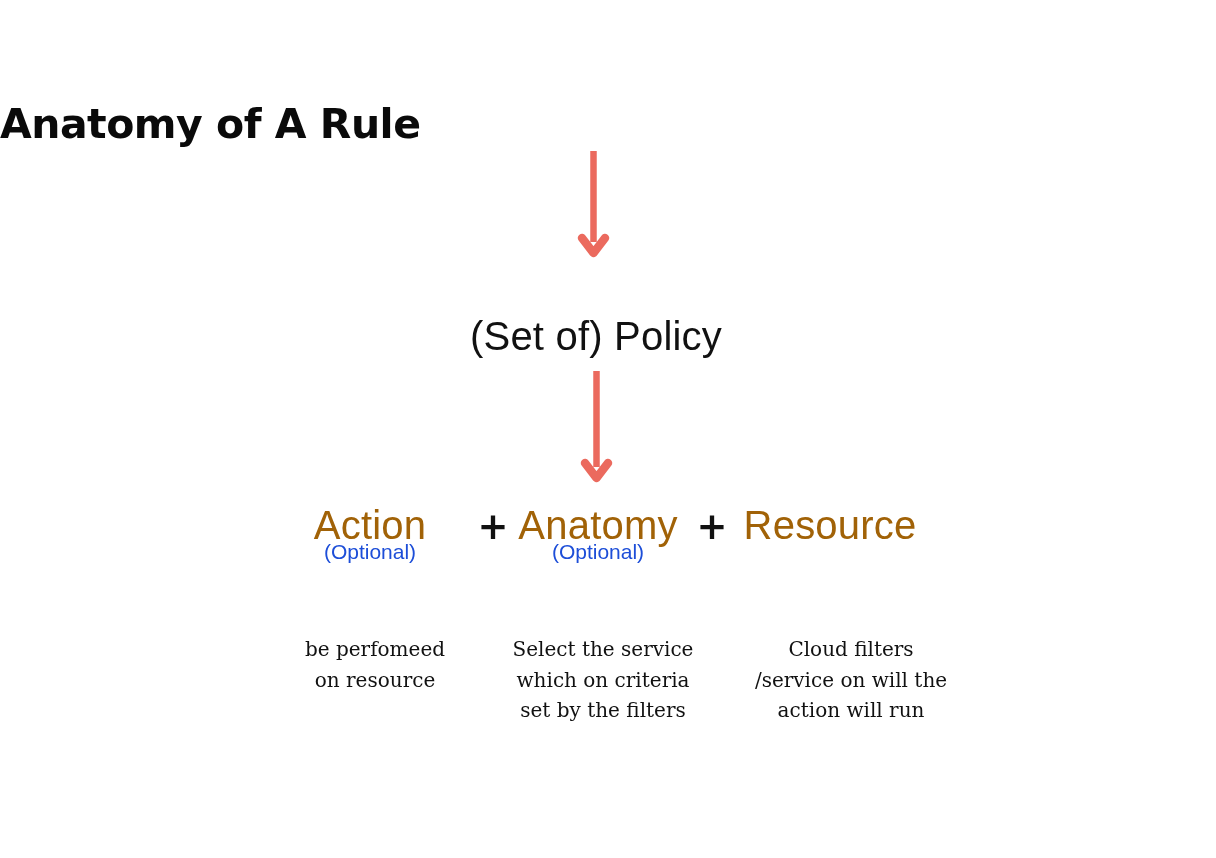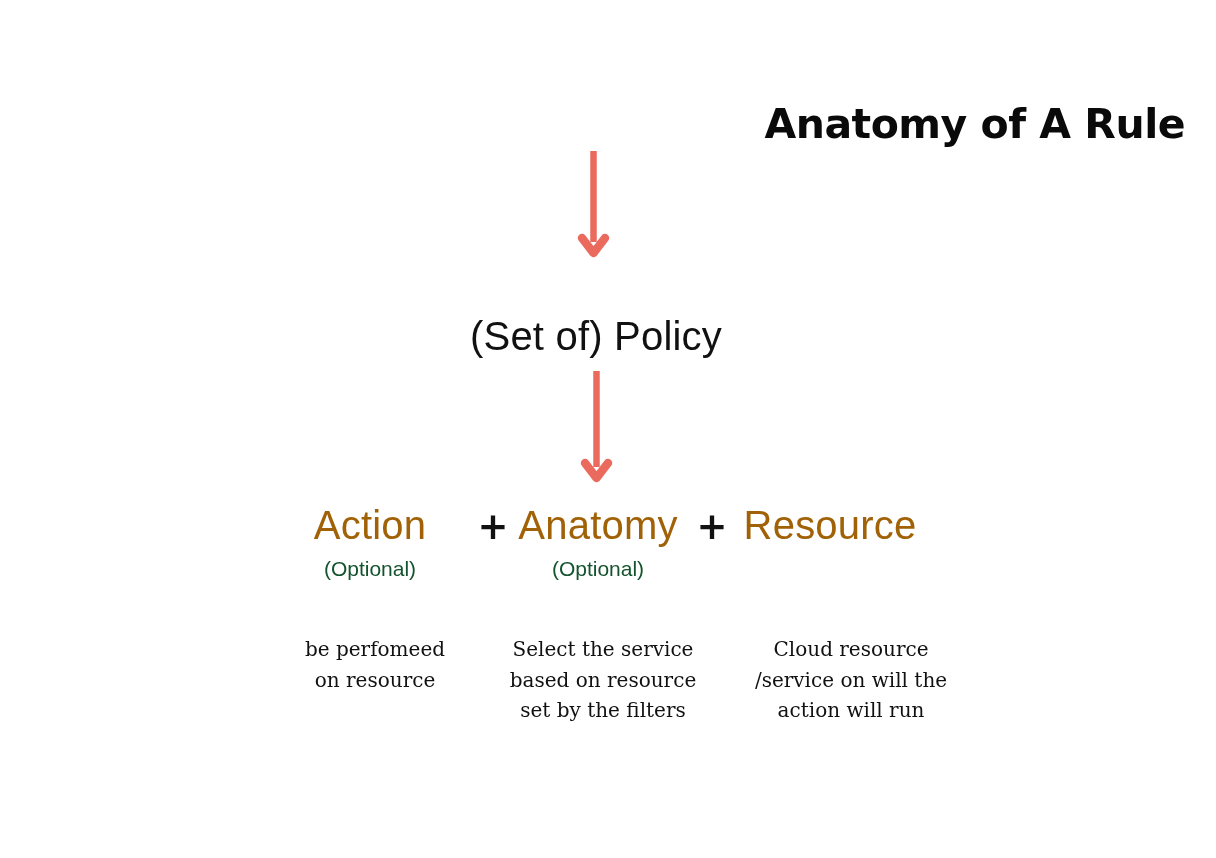--- a/index.html
+++ b/index.html
@@ -18,21 +18,21 @@
     background: #ffffff;
     overflow: hidden;
   }
 
   
   .title {
     position: absolute;
     left: 0;
     top: 100px;
     width: 1185px;
-    text-align: right;
+    text-align: left;
     font-family: "DejaVu Sans", sans-serif;
     font-weight: 700;
     font-size: 41px;
     letter-spacing: -0.5px;
     color: #0a0a0a;
     white-space: nowrap;
   }
 
   
   .arrow {
@@ -86,25 +86,25 @@
     font-weight: 600;
     font-size: 37px;
     color: #111111;
     white-space: nowrap;
     text-align: center;
   }
 
   
   .optional {
     position: absolute;
-    top: 557px;
+    top: 540px;
     font-family: "Liberation Sans", sans-serif;
     font-weight: 300;
     font-size: 21px;
-    color: #14532d;
+    color: #1d4ed8;
     white-space: nowrap;
     text-align: center;
   }
 
   
   .desc {
     position: absolute;
     top: 634px;
     font-family: "DejaVu Serif", "Liberation Serif", serif;
     font-size: 20px;
@@ -147,23 +147,23 @@
 
   <div class="optional" style="left:498px; width:200px;">(Optional)</div>
 
   <div class="desc" style="left:255px; width:240px;">
     <div>be perfomeed</div>
     <div>on resource</div>
   </div>
 
   <div class="desc" style="left:483px; width:240px;">
     <div>Select the service</div>
-    <div>based on resource</div>
+    <div>which on criteria</div>
     <div>set by the filters</div>
   </div>
 
   <div class="desc" style="left:720px; width:262px;">
-    <div>Cloud resource</div>
+    <div>Cloud filters</div>
     <div>/service on will the</div>
     <div>action will run</div>
   </div>
 
 </div>
 
 </body></html>

